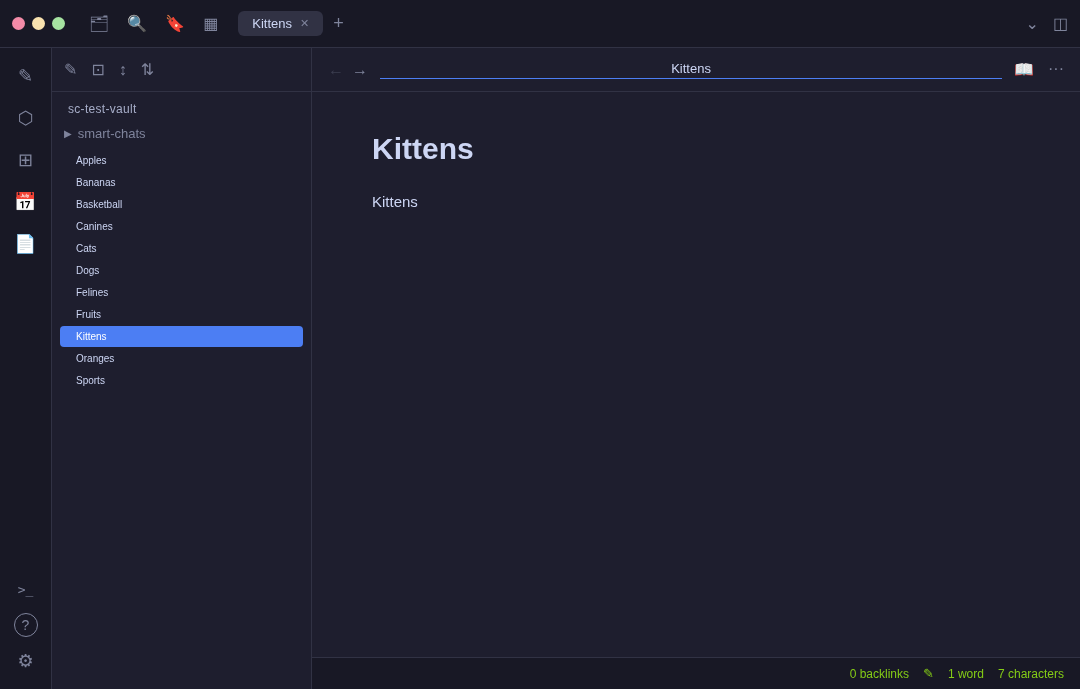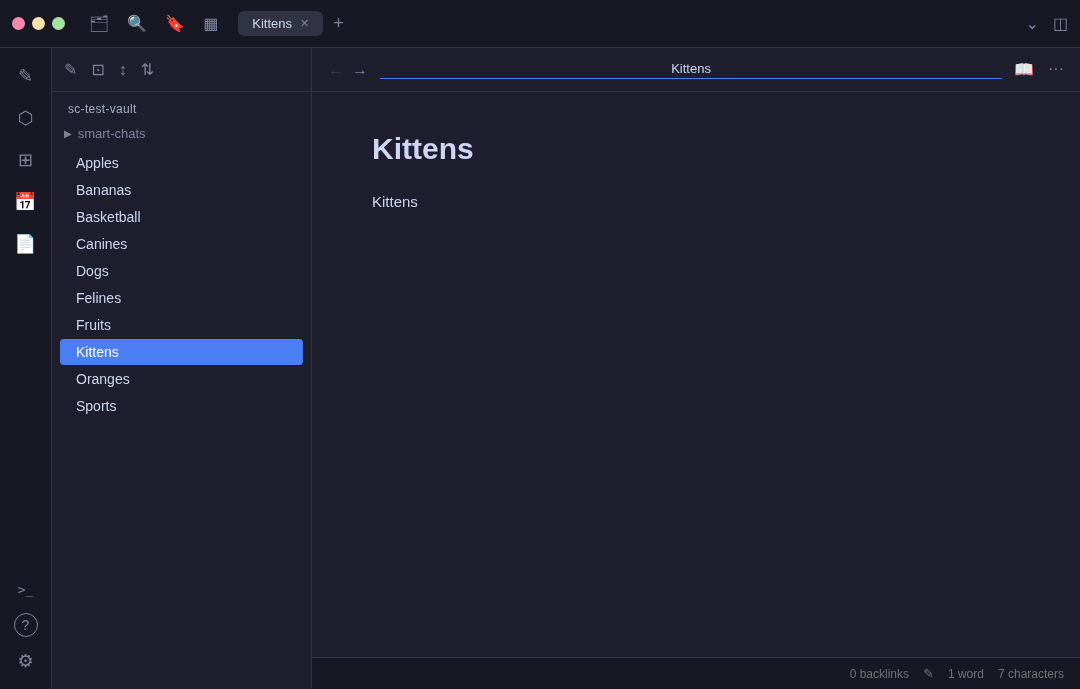--- a/index.html
+++ b/index.html
@@ -170,21 +170,21 @@
     .sidebar-list {
       flex: 1;
       overflow-y: auto;
       padding: 4px 0;
     }
     .sidebar-list::-webkit-scrollbar { width: 4px; }
     .sidebar-list::-webkit-scrollbar-thumb { background: #45475a; border-radius: 2px; }
 
     .sidebar-item {
       padding: 5px 16px;
-      font-size: 14px;
+      font-size: 10px;
       color: #cdd6f4;
       cursor: pointer;
       border-radius: 4px;
       margin: 1px 8px;
     }
     .sidebar-item.active {
       background: #4c7ef3;
       color: #fff;
     }
 
@@ -259,21 +259,21 @@
     .statusbar {
       height: 32px;
       background: #181825;
       border-top: 1px solid #313244;
       display: flex;
       align-items: center;
       justify-content: flex-end;
       padding: 0 16px;
       gap: 14px;
       font-size: 12px;
-      color: #737373;
+      color: #84cc16;
       flex-shrink: 0;
     }
     .statusbar-item {
       display: flex;
       align-items: center;
       gap: 4px;
     }
     .edit-icon {
       font-size: 13px;
     }
@@ -331,20 +331,21 @@
     <div class="sidebar-section">
       <span class="arrow">▶</span>
       <span>smart-chats</span>
     </div>
     <div class="sidebar-list">
 
     <div class="sidebar-item">Apples</div>
         <div class="sidebar-item">Bananas</div>
         <div class="sidebar-item">Basketball</div>
         <div class="sidebar-item">Canines</div>
+        <div class="sidebar-item">Cats</div>
         <div class="sidebar-item">Dogs</div>
         <div class="sidebar-item">Felines</div>
         <div class="sidebar-item">Fruits</div>
         <div class="sidebar-item active">Kittens</div>
         <div class="sidebar-item">Oranges</div>
         <div class="sidebar-item">Sports</div>
       </div>
   </div>
 
   <div class="content-wrapper">

